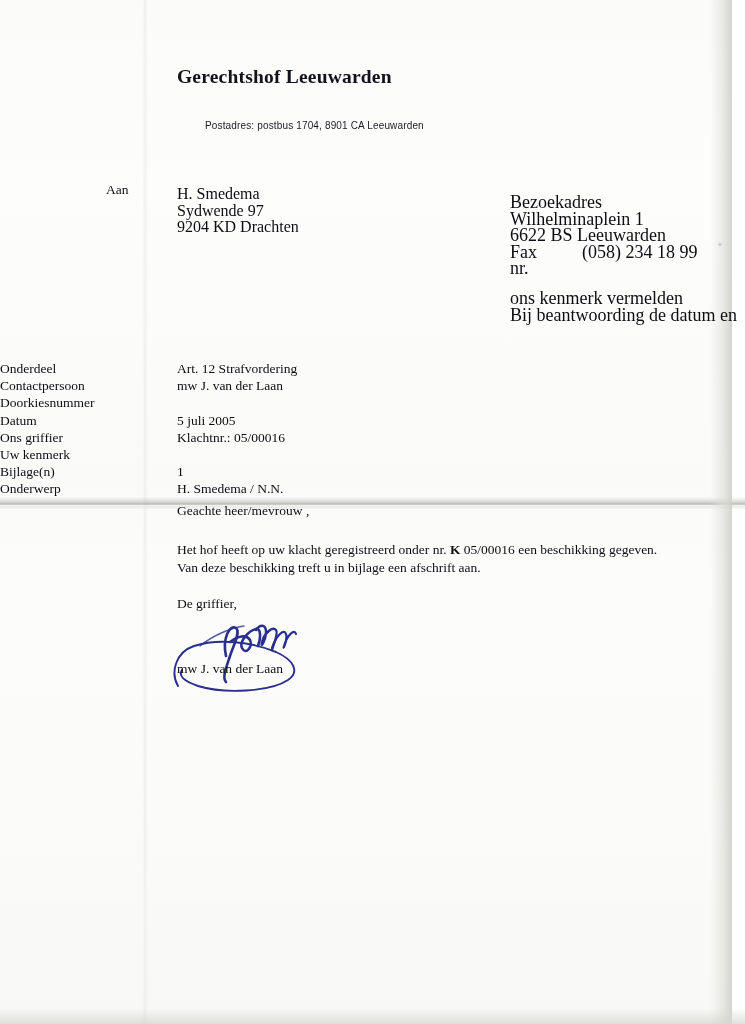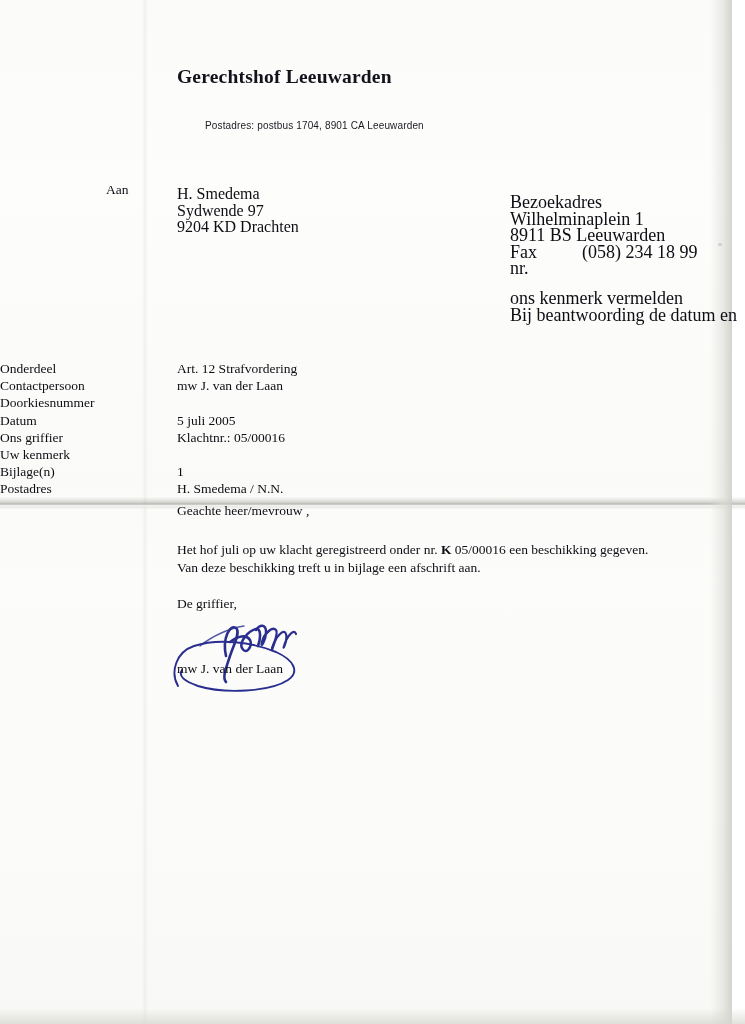--- a/index.html
+++ b/index.html
@@ -219,21 +219,21 @@
     <div id="aan-label">Aan</div>
     <div id="addressee">
       <div>H. Smedema</div>
       <div>Sydwende 97</div>
       <div>9204 KD Drachten</div>
     </div>
 
     <div id="visitor-block">
       <div>Bezoekadres</div>
       <div>Wilhelminaplein 1</div>
-      <div>8911 BS  Leeuwarden</div>
+      <div>6622 BS  Leeuwarden</div>
 
       <div class="kv">
         <div class="k">Fax</div>
         <div class="v">(058) 234 18 99</div>
       </div>
       <div class="kv">
         <div class="k">nr.</div>
         <div class="v"></div>
       </div>
 
@@ -265,29 +265,29 @@
       </div>
       <div class="ref-row">
         <div class="rk">Uw kenmerk</div>
         <div class="rv"></div>
       </div>
       <div class="ref-row">
         <div class="rk">Bijlage(n)</div>
         <div class="rv">1</div>
       </div>
       <div class="ref-row">
-        <div class="rk">Postadres</div>
+        <div class="rk">Onderwerp</div>
         <div class="rv">H. Smedema /  N.N.</div>
       </div>
     </div>
 
     <div id="salutation">Geachte heer/mevrouw ,</div>
 
     <div id="body-para">
-      <span>Het hof juli op uw klacht geregistreerd onder nr. </span><b>K</b><span> 05/00016 een beschikking gegeven.</span>
+      <span>Het hof heeft op uw klacht geregistreerd onder nr. </span><b>K</b><span> 05/00016 een beschikking gegeven.</span>
       <div>Van deze beschikking treft u in bijlage een afschrift aan.</div>
     </div>
 
     <div id="closing">De griffier,</div>
 
     <div id="signature">
       <svg width="200" height="110" viewBox="0 0 200 110" fill="none">
         <g stroke="#2a2f8f" stroke-width="2.1" fill="none" stroke-linecap="round" stroke-linejoin="round">
           <path d="M66 58 C 62 40, 70 26, 76 30 C 81 34, 73 48, 70 58 C 66 70, 62 80, 66 84" stroke-width="2.6"></path>
           <path d="M70 44 C 78 38, 86 36, 90 42 C 93 48, 86 58, 82 50 C 79 44, 88 33, 96 31 C 101 30, 101 40, 98 48" stroke-width="2.6"></path>

